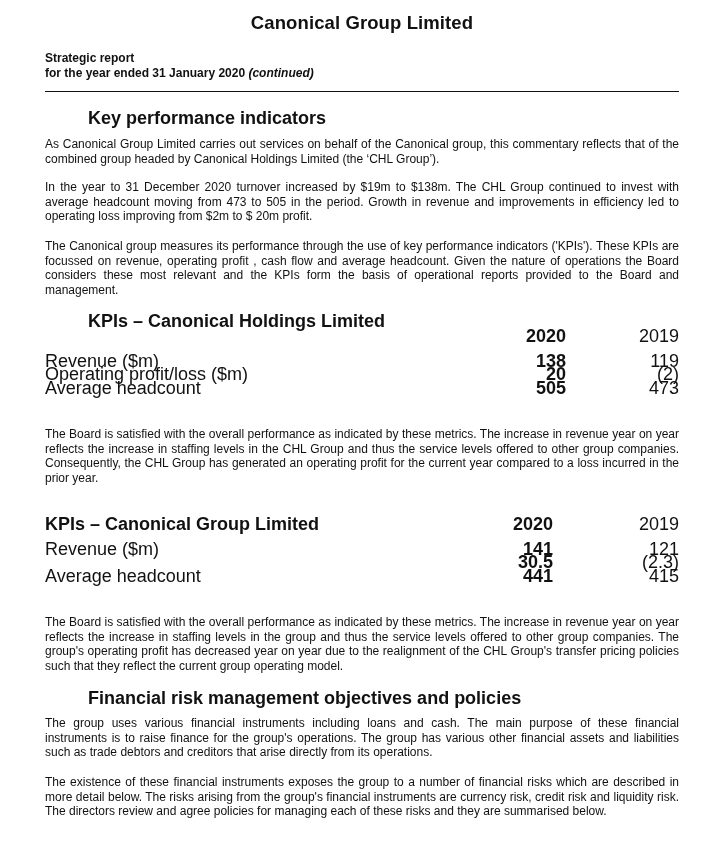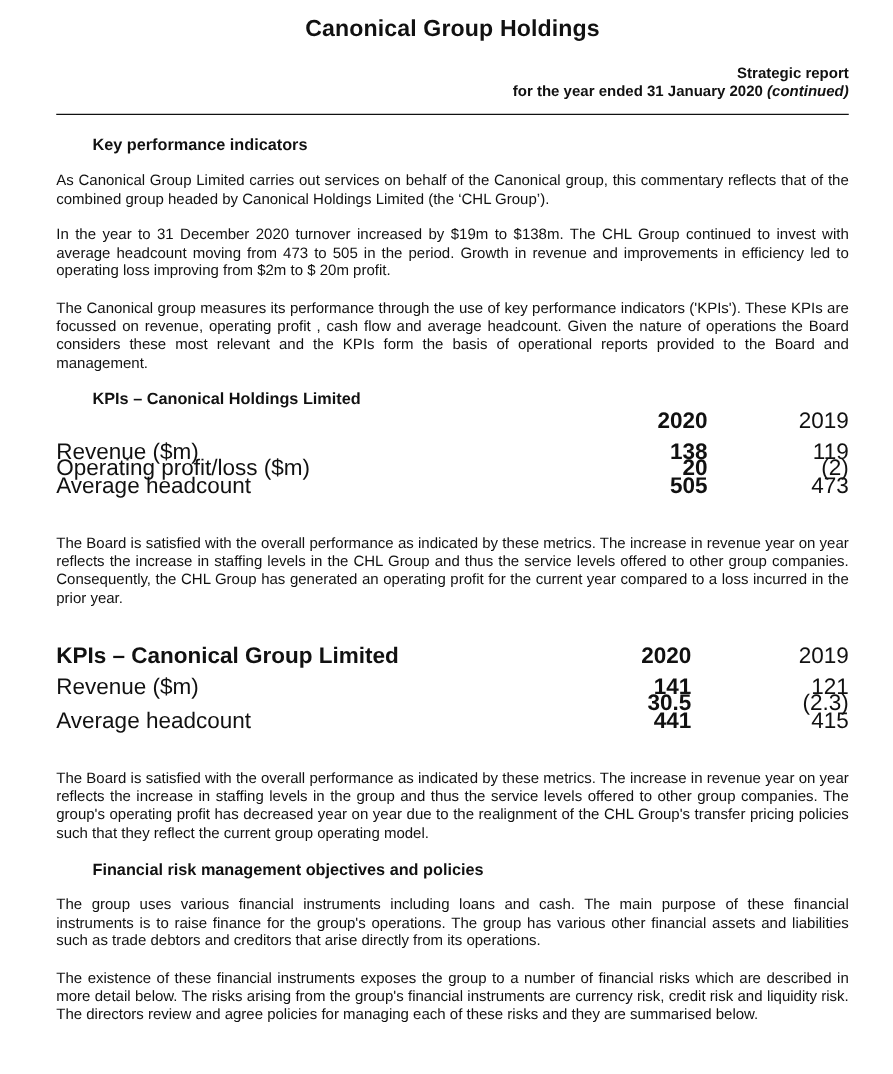--- a/index.html
+++ b/index.html
@@ -1,40 +1,40 @@
 <!DOCTYPE html>
 <html><head>
 <meta charset="utf-8">
 <style>
   html, body { margin: 0; padding: 0; background: #ffffff; }
   body { width: 714px; height: 859px; position: relative; overflow: hidden;
          font-family: "Liberation Sans", sans-serif; color: #111; }
   .page { position: absolute; left: 45px; top: 0; width: 634px; }
   .title { position: absolute; left: 0; width: 634px; top: 12px; text-align: center;
            font-weight: bold; font-size: 18.5px; letter-spacing: 0.1px; }
-  .subtitle { position: absolute; left: 0; width: 634px; top: 51px; text-align: right;
+  .subtitle { position: absolute; left: 0; width: 634px; top: 51px; text-align: left;
               font-weight: bold; font-size: 12px; line-height: 15px; }
   .subtitle em { font-style: italic; }
   .rule { position: absolute; left: 0; width: 634px; top: 91px; height: 0;
           border-top: 1.6px solid #111; }
-  .h { position: absolute; left: 0; font-weight: bold; font-size: 13px; padding-left: 29px; }
+  .h { position: absolute; left: 14px; font-weight: bold; font-size: 18px; padding-left: 29px; }
   .p { position: absolute; left: 0; width: 634px; font-size: 12px; line-height: 14.6px;
        text-align: justify; }
   .kpi { position: absolute; left: 0; width: 634px; font-size: 18px; }
   .kpi .hdr { position: relative; height: 15px; }
   .kpi .row { position: relative; height: 13.4px; line-height: 13.4px; }
   .kpi .lbl { position: absolute; left: 0; }
   .kpi .v20 { position: absolute; right: 113px; font-weight: bold; text-align: right; }
   .kpi .v19 { position: absolute; right: 0; font-weight: normal; text-align: right; }
 </style>
 </head>
 <body>
 
 <div class="page">
-  <div class="title">Canonical Group Holdings</div>
+  <div class="title">Canonical Group Limited</div>
   <div class="subtitle">
     <div>Strategic report</div>
     <div><span>for the year ended 31 January 2020</span> <em>(continued)</em></div>
   </div>
   <div class="rule"></div>
 
   <div class="h" style="top:108px">Key performance indicators</div>
   <div class="p" style="top:137px">As Canonical Group Limited carries out services on behalf of the Canonical group, this commentary reflects that of the combined group headed by Canonical Holdings Limited (the ‘CHL Group’).</div>
   <div class="p" style="top:180px">In the year to 31 December 2020 turnover increased by $19m to $138m. The CHL Group continued to invest with average headcount moving from 473 to 505 in the period. Growth in revenue and improvements in efficiency led to operating loss improving from $2m to $ 20m profit.</div>
   <div class="p" style="top:239px">The Canonical group measures its performance through the use of key performance indicators ('KPIs'). These KPIs are focussed on revenue, operating profit , cash flow and average headcount. Given the nature of operations the Board considers these most relevant and the KPIs form the basis of operational reports provided to the Board and management.</div>

